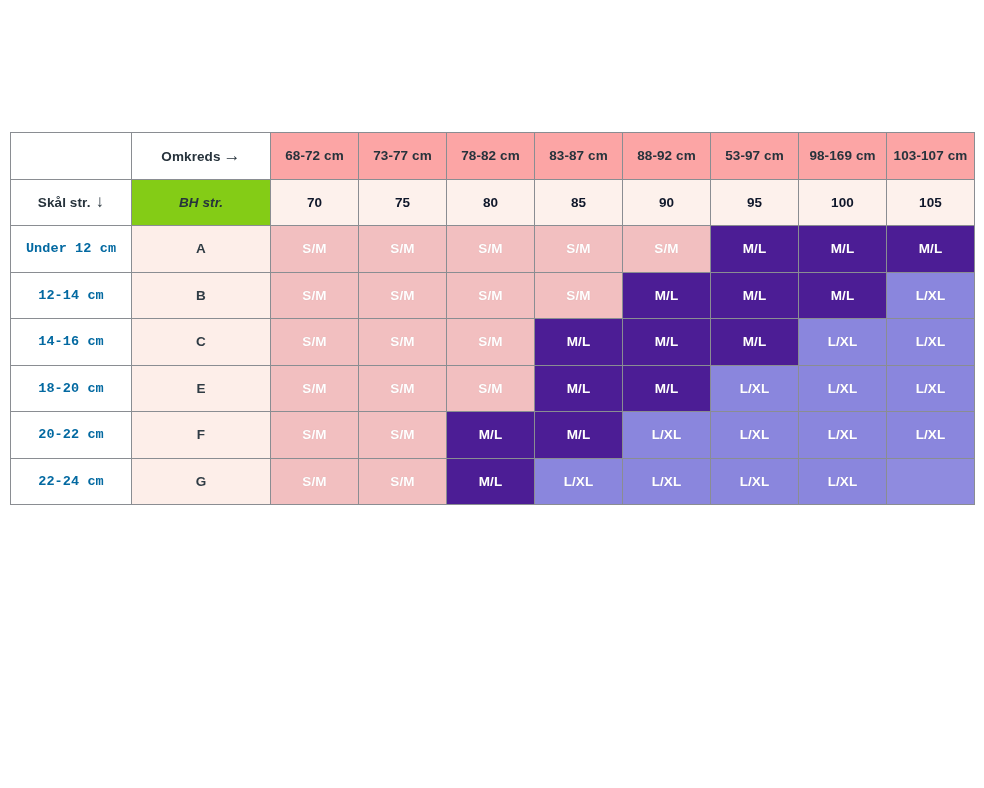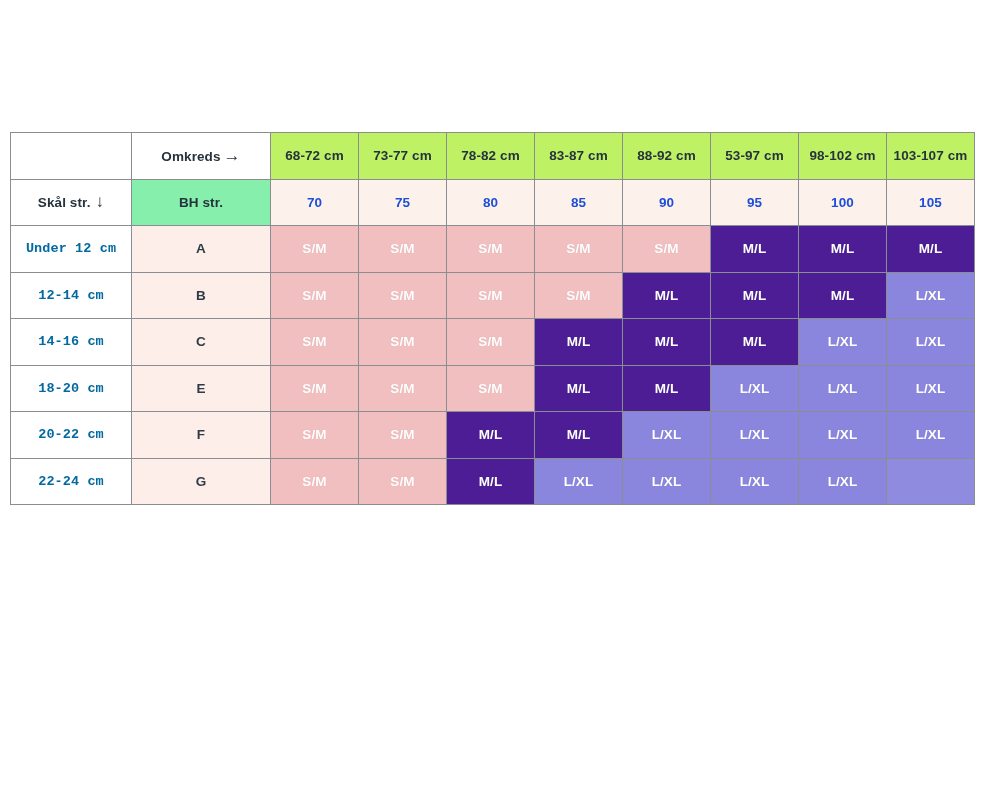--- a/index.html
+++ b/index.html
@@ -57,50 +57,51 @@
     font-weight: 700;
     color: #27333c;
     letter-spacing: 0.2px;
   }
   .axis-head .arrow {
     font-weight: 400;
     font-size: 17px;
     padding-left: 3px;
   }
   .col-head {
-    background: #bef264;
+    background: #fca5a5;
     font-size: 13px;
     font-weight: 700;
     color: #27333c;
   }
 
   
   .axis-head-row2 {
     background: #ffffff;
     font-size: 16.5px;
     font-weight: 700;
     color: #27333c;
     letter-spacing: 0.2px;
   }
   .axis-head-row2 .arrow {
     font-weight: 400;
     font-size: 17px;
     padding-left: 5px;
   }
   .bra-head {
-    background: #86efac;
+    background: #84cc16;
     font-size: 16px;
     font-weight: 700;
     color: #27333c;
+    font-style: italic;
   }
   .band-num {
     background: #fdf1ec;
     font-size: 14px;
     font-weight: 700;
-    color: #1d4ed8;
+    color: #0f172a;
     margin-left: 8px;
   }
 
   
   .cup-label {
     background: #ffffff;
     font-size: 13.5px;
     font-weight: 700;
     color: #0369a1;
     font-family: Liberation Mono, monospace;
@@ -144,21 +145,21 @@
     <tbody id="chart-body">
         <tr>
           <td class="corner-blank"></td>
           <td class="axis-head"><span>Omkreds</span><span class="arrow">→</span></td>
           <td class="col-head">68-72 cm</td>
           <td class="col-head">73-77 cm</td>
           <td class="col-head">78-82 cm</td>
           <td class="col-head">83-87 cm</td>
           <td class="col-head">88-92 cm</td>
           <td class="col-head">53-97 cm</td>
-          <td class="col-head">98-102 cm</td>
+          <td class="col-head">98-169 cm</td>
           <td class="col-head">103-107 cm</td>
         </tr>
         <tr>
           <td class="axis-head-row2"><span>Skål str.</span><span class="arrow">↓</span></td>
           <td class="bra-head">BH str.</td>
           <td class="band-num">70</td>
           <td class="band-num">75</td>
           <td class="band-num">80</td>
           <td class="band-num">85</td>
           <td class="band-num">90</td>

